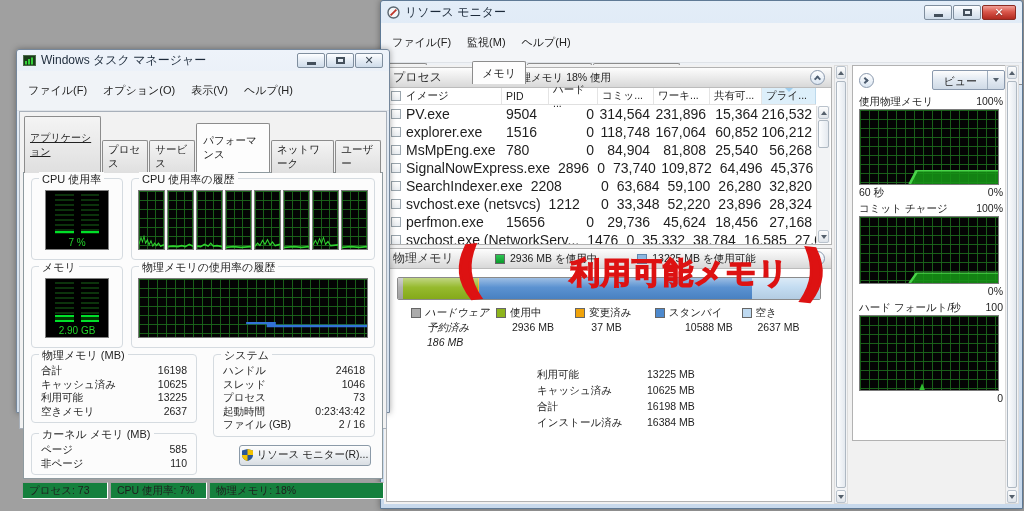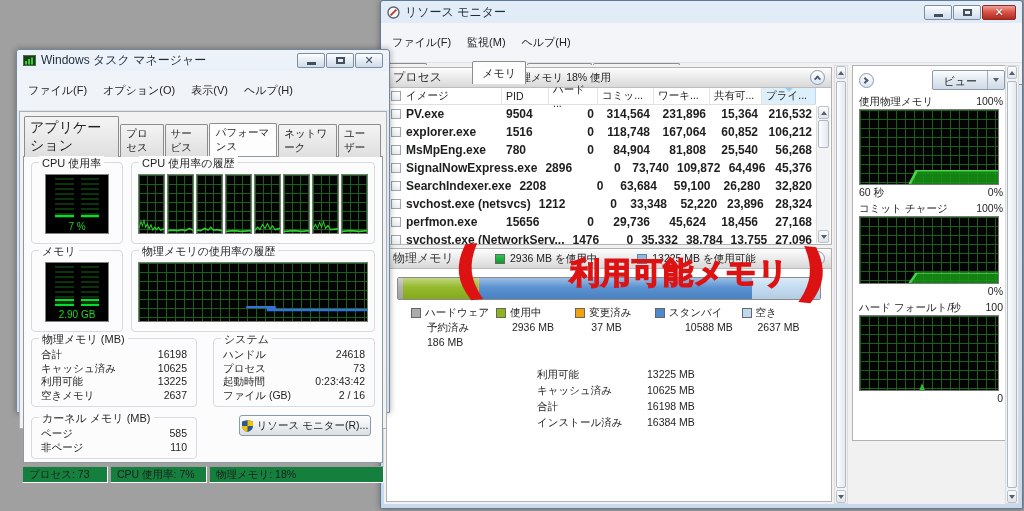--- a/index.html
+++ b/index.html
@@ -72,21 +72,21 @@
   .sw.blue  { background:linear-gradient(#8db7e0 40%,#d4e6f7); border-color:#5d85ac; }
   .panel-hdr .chev-circle { margin-left:auto; }
   
   .cols-hdr { display:flex; height:17px; border-bottom:1px solid #e0e0e0; background:#fff; font-size:10.5px; color:#222; }
   .col { padding:2px 4px; border-right:1px solid #e4e4e4; display:flex; align-items:center; }
   .col.num { justify-content:flex-end; }
   .col-img{ flex:1; } .col-pid{ width:47px; } .col-hard{ width:49px; } .col-com{ width:56px; } .col-work{ width:56px; } .col-share{ width:52px; } .col-priv{ width:54px; }
   .col-priv.hl { background:#ddeffa; border-right-color:#bcd9ec; position:relative; }
   .col-priv.hl::before { content:""; position:absolute; top:0; left:50%; margin-left:-4px; border-left:4px solid transparent; border-right:4px solid transparent; border-top:4px solid #9fcdec; }
   .prows { height:139px; overflow:hidden; }
-  .prow { display:flex; height:18px; font-size:12px; align-items:flex-start;font-weight:bold; }
+  .prow { display:flex; height:18px; font-size:14px; align-items:flex-start; }
   .prow .col { border-right:none; height:100%; }
   .cb { width:10px; height:10px; border:1px solid #9aa5ad; background:linear-gradient(#fefefe,#e9edf1); margin-right:5px; flex:none; }
   .pname { white-space:nowrap; overflow:hidden; }
   .pscroll { position:absolute; right:1px; top:38px; width:14px; bottom:1px; background:#f2f3f5; border-left:1px solid #dcdcdc; }
   .sb-btn { position:absolute; left:1px; right:1px; height:13px; background:linear-gradient(#fdfdfd,#dfe4ea); border:1px solid #b9c2cc; border-radius:2px; display:flex; align-items:center; justify-content:center; }
   .sb-up{ top:0; } .sb-dn{ bottom:0; }
   .arr-up { border-left:3px solid transparent; border-right:3px solid transparent; border-bottom:4px solid #55606c; }
   .arr-dn { border-left:3px solid transparent; border-right:3px solid transparent; border-top:4px solid #55606c; }
   .sb-thumb { position:absolute; left:1px; right:1px; background:linear-gradient(90deg,#fcfdfe,#e4e9ef); border:1px solid #aeb8c2; border-radius:2px; }
   
@@ -265,21 +265,21 @@
         </div>
         <div class="prow">
           <span class="col col-img">
               <span class="cb"></span>
               <span class="pname">svchost.exe (NetworkServ...</span>
             </span>
           <span class="col col-pid">1476</span>
           <span class="col col-hard num">0</span>
           <span class="col col-com num">35,332</span>
           <span class="col col-work num">38,784</span>
-          <span class="col col-share num">13,755</span>
+          <span class="col col-share num">16,585</span>
           <span class="col col-priv num">27,096</span>
         </div>
       </div>
       <div class="pscroll">
         <span class="sb-btn sb-up">
             <span class="arr-up"></span>
           </span>
         <span class="sb-thumb" style="top:14px; height:28px;"></span>
         <span class="sb-btn sb-dn">
             <span class="arr-dn"></span>
@@ -303,21 +303,21 @@
           </span>
       </div>
       <div class="membar">
         <span class="bar-seg" style="width: 1.14%; background: rgb(171, 171, 171);"></span>
         <span class="bar-seg" style="width: 17.92%; background: rgb(141, 180, 28);"></span>
         <span class="bar-seg" style="width: 0.23%; background: rgb(240, 163, 10);"></span>
         <span class="bar-seg" style="width: 64.62%; background: rgb(77, 137, 205);"></span>
         <span class="bar-seg" style="width: 16.09%; background: rgb(190, 217, 240);"></span>
       </div>
       <div class="legend">
-        <span class="leg-item" style="width:94px;">
+        <span class="leg-item" style="width:94px;font-style:italic;">
           <span class="leg-top">
               <span class="sw" style="background: rgb(171, 171, 171);"></span>
               <span>ハードウェア</span>
             </span>
           <span class="leg-sub" style="display:block;">予約済み</span>
           <span class="leg-val" style="display:block;">186 MB</span>
         </span>
         <span class="leg-item">
           <span class="leg-top">
               <span class="sw" style="background: rgb(141, 180, 28);"></span>
@@ -472,24 +472,24 @@
     </span>
   </div>
   <div class="menubar" style="background:#f0f3f7;">
     <span class="menu-item">ファイル(F)</span>
     <span class="menu-item">オプション(O)</span>
     <span class="menu-item">表示(V)</span>
     <span class="menu-item">ヘルプ(H)</span>
   </div>
   <div class="tm-body">
     <div class="tabstrip" style="padding-top:3px;">
-      <span class="tab" style="font-size:14px;padding:2px 5px;">アプリケーション</span>
+      <span class="tab" style="font-size:10px;padding:14px 5px;text-decoration:underline;">アプリケーション</span>
       <span class="tab" style="font-size:10.5px;padding:2px 5px;">プロセス</span>
       <span class="tab" style="font-size:10.5px;padding:2px 5px;">サービス</span>
-      <span class="tab active" style="font-size:10.5px;padding:2px 6px;">パフォーマンス</span>
+      <span class="tab active" style="font-size:10.5px;padding:10px 6px;">パフォーマンス</span>
       <span class="tab" style="font-size:10.5px;padding:2px 5px;">ネットワーク</span>
       <span class="tab" style="font-size:10.5px;padding:2px 5px;">ユーザー</span>
     </div>
     <div class="tm-page">
       <div class="tm-row">
         <div class="groupbox meter-wrap">
           <span class="gb-label">CPU 使用率</span>
           <div class="meter">
             <div class="ledcols">
               <span class="ledcol">
@@ -606,20 +606,24 @@
           </div>
         </div>
         <div class="tm-col-r">
           <div class="groupbox">
             <span class="gb-label">システム</span>
             <div class="srow">
                 <span>ハンドル</span>
                 <span class="sv">24618</span>
               </div>
             <div class="srow">
+                <span>スレッド</span>
+                <span class="sv">1046</span>
+              </div>
+            <div class="srow">
                 <span>プロセス</span>
                 <span class="sv">73</span>
               </div>
             <div class="srow">
                 <span>起動時間</span>
                 <span class="sv">0:23:43:42</span>
               </div>
             <div class="srow">
                 <span>ファイル (GB)</span>
                 <span class="sv">2 / 16</span>

